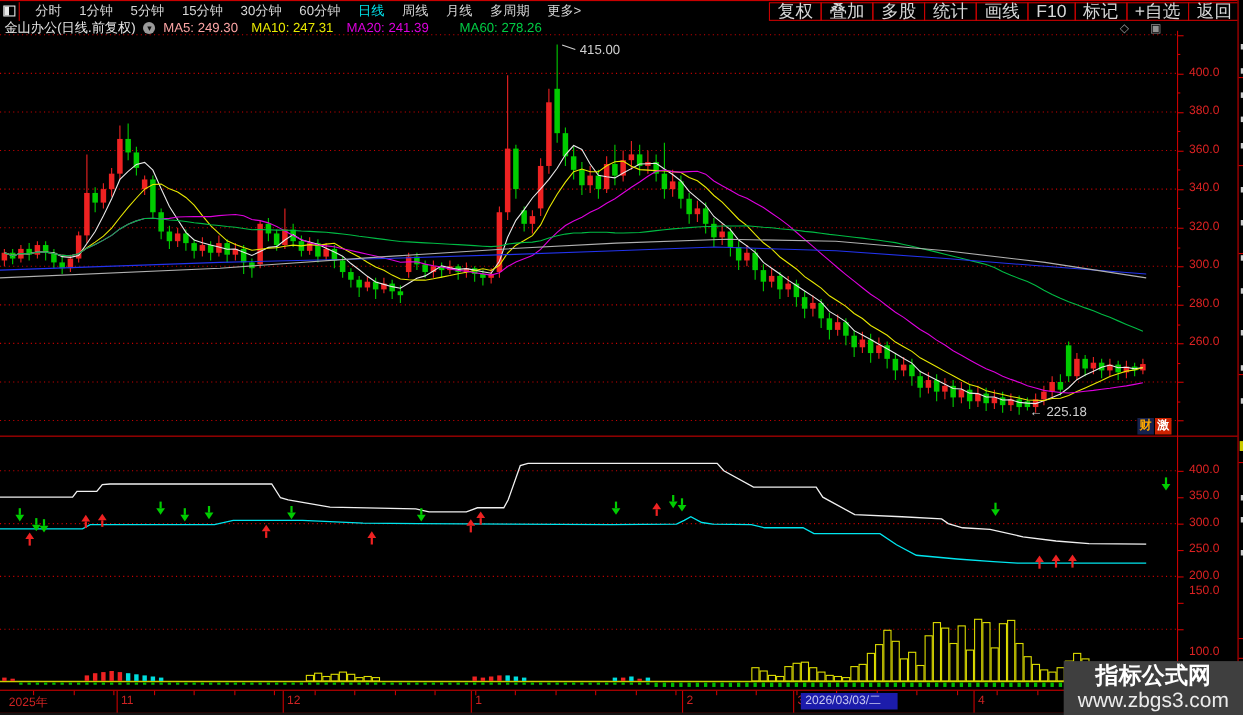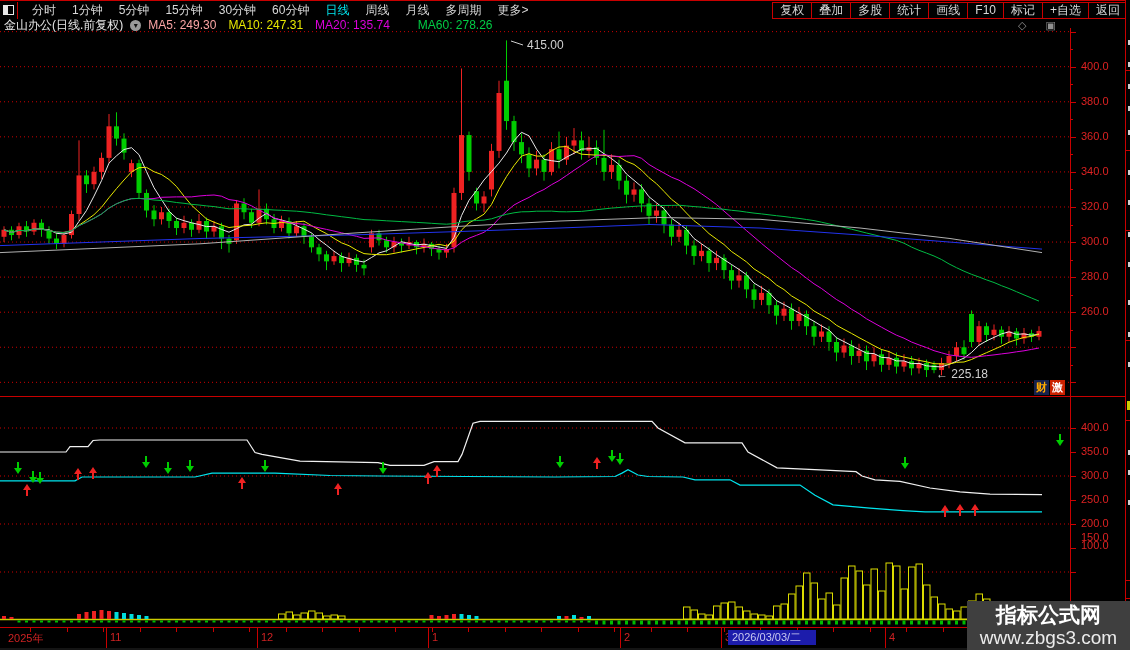--- a/index.html
+++ b/index.html
@@ -8,21 +8,21 @@
   .abs{position:absolute;}
   .redline{position:absolute;background:#c80000;}
   #topline{left:0;top:0;width:1130px;height:1px;}
   #topbar{left:0;top:1px;width:1130px;height:18px;display:flex;align-items:center;justify-content:space-between;}
   #panel-icon-box{width:17px;height:17px;border-right:1px solid #c80000;display:flex;align-items:center;justify-content:center;}
   #panel-icon{width:9px;height:8px;border:1px solid #e8e8e8;background:linear-gradient(90deg,#e8e8e8 45%,#000 45%);}
   #tabs{display:flex;margin-left:6px;}
   .tab{color:#d8d8d8;font-size:12px;padding:1px 8px;white-space:nowrap;cursor:default;}
   .tab.active{color:#00e5ee;}
   #topbtns{margin-left:auto;display:flex;margin-right:2px;}
-  .topbtn{color:#d8d8d8;font-size:12px;padding:0px 7px;border:1px solid #c80000;margin-left:-1px;
+  .topbtn{color:#d8d8d8;font-size:16px;padding:0px 7px;border:1px solid #c80000;margin-left:-1px;
           height:15px;line-height:15px;white-space:nowrap;}
   #titlebar{left:4px;top:19px;height:12px;display:flex;align-items:center;gap:7px;font-size:12px;}
   #instrument{color:#e8e8e8;white-space:nowrap;}
   .chev-circle{width:11px;height:11px;border-radius:50%;background:#9a9a9a;color:#101010;
                font-size:8px;line-height:11px;text-align:center;}
   .ma-item{white-space:nowrap;}
   #winctl{left:1018px;top:19px;color:#909090;font-size:11px;letter-spacing:8px;}
   #lowhdr{left:4px;top:399px;display:flex;align-items:center;gap:7px;font-size:12px;}
   #ind-name{color:#e0e0e0;}
   #pressure{color:#e0e0e0;white-space:nowrap;}
@@ -82,21 +82,21 @@
         <span class="topbtn">返回</span>
       </div>
   </div>
 
   <div id="titlebar" class="abs">
     <span id="instrument">金山办公(日线.前复权)</span>
     <span class="chev-circle">▾</span>
     <span id="ma-legend" style="display:flex;gap:12px;">
         <span class="ma-item" style="color: #fca5a5;">MA5: 249.30</span>
         <span class="ma-item" style="color: rgb(232, 232, 0);">MA10: 247.31</span>
-        <span class="ma-item" style="color: rgb(221, 0, 221);">MA20: 135.74</span>
+        <span class="ma-item" style="color: rgb(221, 0, 221);">MA20: 241.39</span>
         <span class="ma-item" style="color: rgb(0, 204, 68); padding-left: 16px;">MA60: 278.26</span>
       </span>
   </div>
 
   <div id="winctl" class="abs">◇ ▣</div>
 
   <svg id="main-svg" class="abs" style="left:0;top:28px;" width="1070" height="368">
       <line x1="0" y1="3.6300000000000026" x2="1070" y2="3.6300000000000026" stroke="#cc0000" stroke-width="1" stroke-dasharray="1,3"></line>
       <line x1="0" y1="38.7" x2="1070" y2="38.7" stroke="#cc0000" stroke-width="1" stroke-dasharray="1,3"></line>
       <line x1="0" y1="73.77000000000001" x2="1070" y2="73.77000000000001" stroke="#cc0000" stroke-width="1" stroke-dasharray="1,3"></line>
@@ -720,21 +720,21 @@
       <div class="tickmark" style="left: 1070px; top: 329.725px; width: 3px;"></div>
       <div class="tickmark" style="left: 1070px; top: 347.26px; width: 6px;"></div>
       <div class="tickmark" style="left: 1070px; top: 364.795px; width: 3px;"></div>
       <div class="tickmark" style="left: 1070px; top: 382.33px; width: 6px;"></div>
       <div class="axis-label" style="top: 421px;">400.0</div>
       <div class="axis-label" style="top: 445px;">350.0</div>
       <div class="axis-label" style="top: 469px;">300.0</div>
       <div class="axis-label" style="top: 493px;">250.0</div>
       <div class="axis-label" style="top: 517px;">200.0</div>
       <div class="axis-label" style="top: 531px;">150.0</div>
-      <div class="axis-label" style="top: 539px;">100.0</div>
+      <div class="axis-label" style="top: 586px;">100.0</div>
       <div class="tickmark" style="left: 1070px; top: 428px; width: 6px;"></div>
       <div class="tickmark" style="left: 1070px; top: 452px; width: 6px;"></div>
       <div class="tickmark" style="left: 1070px; top: 476px; width: 6px;"></div>
       <div class="tickmark" style="left: 1070px; top: 500px; width: 6px;"></div>
       <div class="tickmark" style="left: 1070px; top: 524px; width: 6px;"></div>
       <div class="tickmark" style="left: 1070px; top: 548px; width: 6px;"></div>
       <div class="tickmark" style="left: 1070px; top: 572px; width: 6px;"></div>
     </div>
 
   <div id="dateaxis" class="abs">

